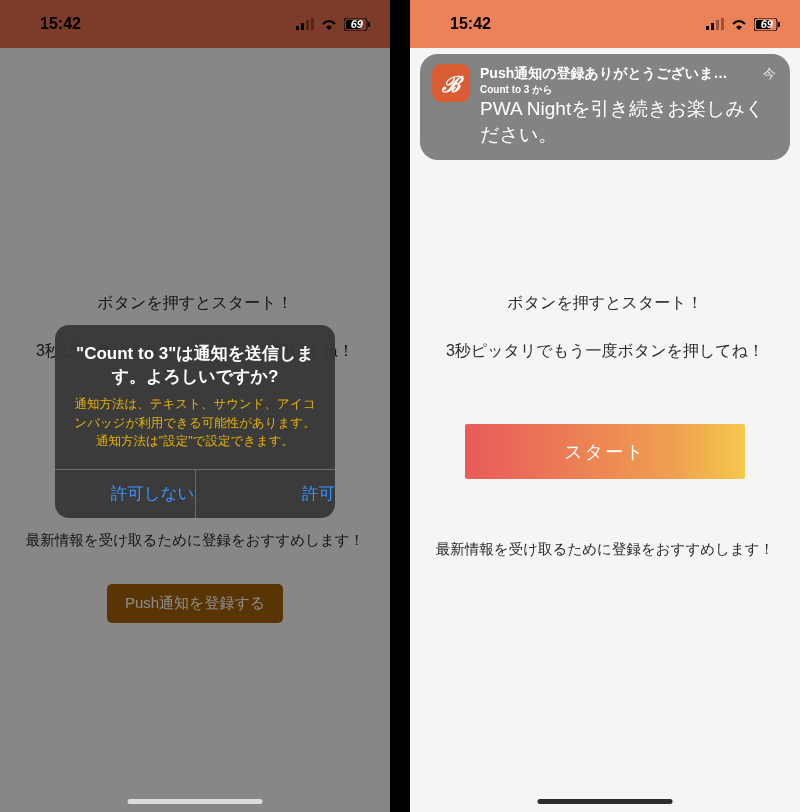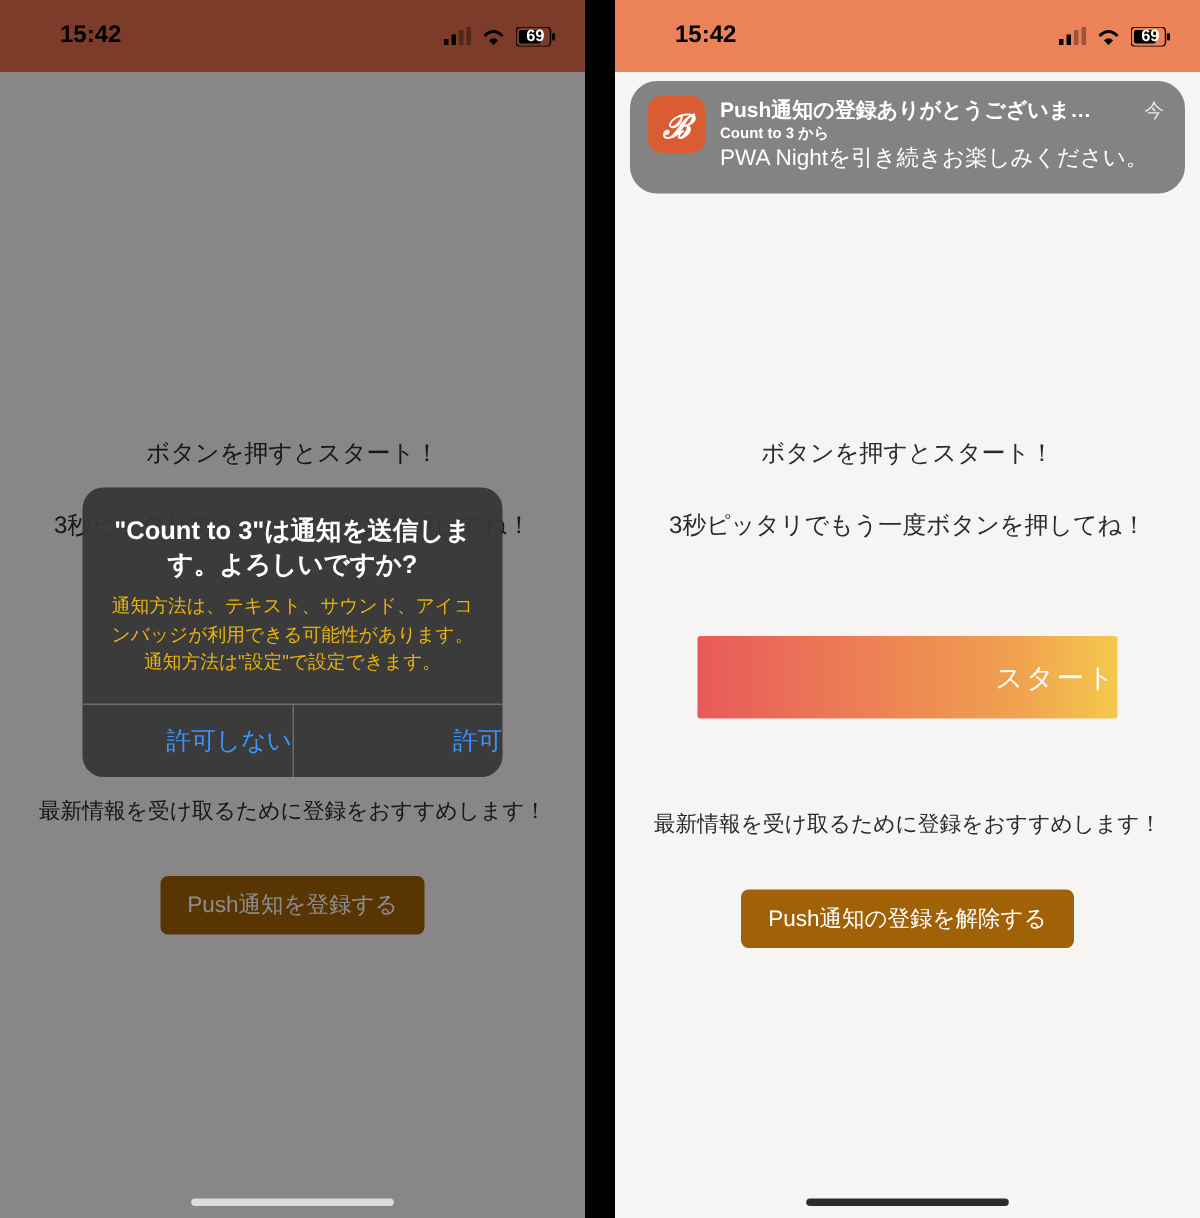--- a/index.html
+++ b/index.html
@@ -26,21 +26,21 @@
       display: flex;
       align-items: center;
       justify-content: space-between;
       padding: 0 20px 0 40px;
       position: relative;
       z-index: 5;
     }
     .status-bar.orange { background: #d96b4c; color: #000; }
     .status-bar.orange-light { background: #eb8258; color: #000; }
     .status-time { font-weight: 600; font-size: 16px; }
-    .status-icons { display: flex; align-items: center; gap: 6px; }
+    .status-icons { display: flex; align-items: center; gap: 6px; font-style: italic; }
 
     
     .content {
       position: absolute;
       inset: 0;
       display: flex;
       flex-direction: column;
       align-items: center;
       padding-top: 290px;
       color: #2b2b2b;
@@ -54,21 +54,20 @@
       width: 280px;
       height: 55px;
       border: none;
       border-radius: 2px;
       background: linear-gradient(90deg, #e85a5a 0%, #f0a050 75%, #f4c94c 100%);
       color: #fff;
       font-size: 18px;
       font-weight: 500;
       letter-spacing: 2px;
       cursor: pointer;
-      text-align: right;
     }
 
     .register-note { margin-top: 45px; font-size: 14.5px; }
     .register-btn {
       margin-top: 18px;
       padding: 10px 18px;
       border: none;
       border-radius: 5px;
       background: #a16207;
       color: #fff;
@@ -141,21 +140,21 @@
       background: #d95c33;
       border-radius: 9px;
       display: flex; align-items: center; justify-content: center;
       color: #fff; font-size: 22px; font-style: italic; font-weight: 700;
     }
     .notif-text { flex: 1; color: #fff; font-size: 14px; line-height: 1.35; }
     .notif-title-row { display: flex; justify-content: space-between; align-items: baseline; text-align: center; }
     .notif-title { font-weight: 600; white-space: nowrap; overflow: hidden; text-overflow: ellipsis; max-width: 260px; }
     .notif-time { font-size: 13px; color: #eaeaea; margin-left: 8px; flex-shrink: 0; }
     .notif-sub { font-weight: 600; font-size: 10px; }
-    .notif-body { font-size: 15px; }
+    .notif-body { font-size: 19px; }
 
     
     .home-indicator {
       position: absolute;
       bottom: 8px;
       left: 50%;
       transform: translateX(-50%);
       width: 135px;
       height: 5px;
       border-radius: 3px;
@@ -262,17 +261,16 @@
       <div class="notif-sub">Count to 3 から</div>
       <div class="notif-body">PWA Nightを引き続きお楽しみください。</div>
     </div>
   </div>
 
   <div class="content">
     <div class="msg-line">ボタンを押すとスタート！</div>
     <div class="msg-line" style="margin-top:6px">3秒ピッタリでもう一度ボタンを押してね！</div>
     <button class="start-btn">スタート</button>
     <div class="register-note">最新情報を受け取るために登録をおすすめします！</div>
-    <button class="register-btn">Push通知の登録を解除する</button>
   </div>
 
   <div class="home-indicator dark"></div>
 </div>
 
 </body></html>

